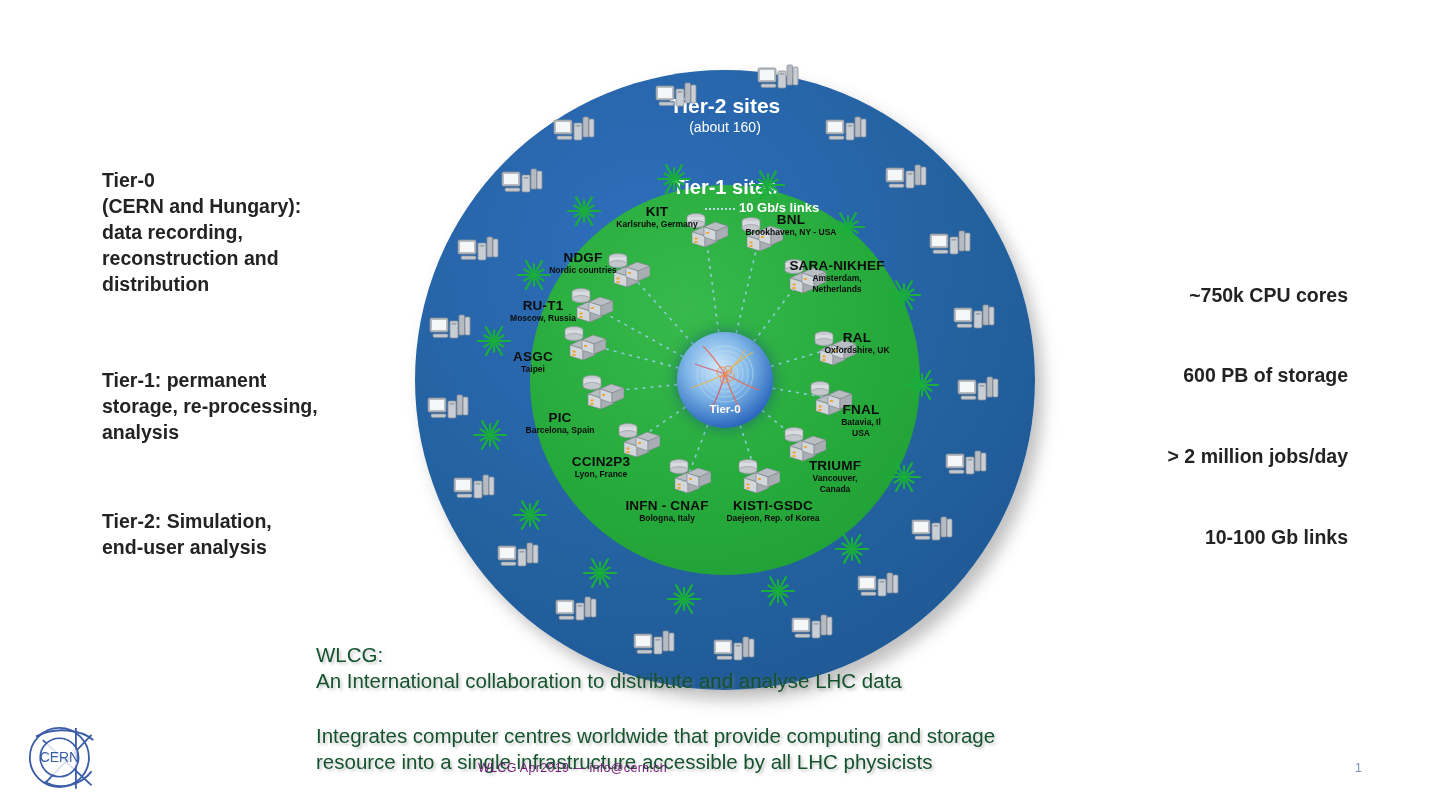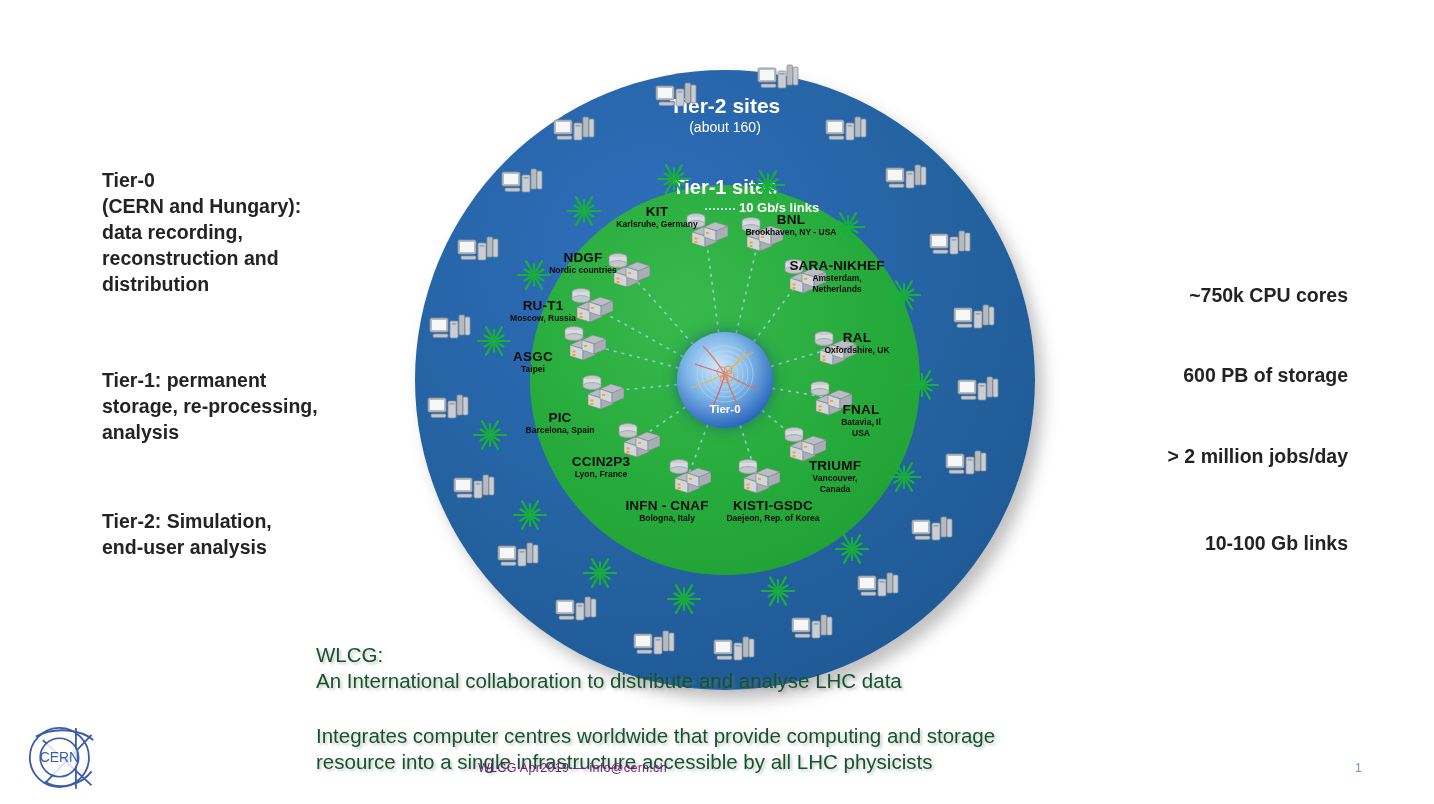--- a/index.html
+++ b/index.html
@@ -26,21 +26,21 @@
   .right-col{right:86px;text-align:right;}
 
   #tier0-text{top:167px;}
   #tier1-text{top:367px;}
   #tier2-text{top:508px;}
 
   #stat-sites{top:167px;}
   #stat-cpu{top:282px;}
   #stat-storage{top:362px;}
   #stat-jobs{top:443px;}
-  #stat-links{top:524px;margin-top:6px;}
+  #stat-links{top:524px;}
 
   
   .diagram{position:absolute;left:405px;top:62px;width:640px;height:640px;}
   .ring-blue{
     position:absolute;left:10px;top:8px;width:620px;height:620px;border-radius:50%;
     background:radial-gradient(circle at 38% 30%, #2f6fbd 0%, #23619f 55%, #1d5490 100%);
     box-shadow:8px 10px 16px rgba(90,90,90,.38);
   }
   .ring-green{
     position:absolute;left:125px;top:123px;width:390px;height:390px;border-radius:50%;

